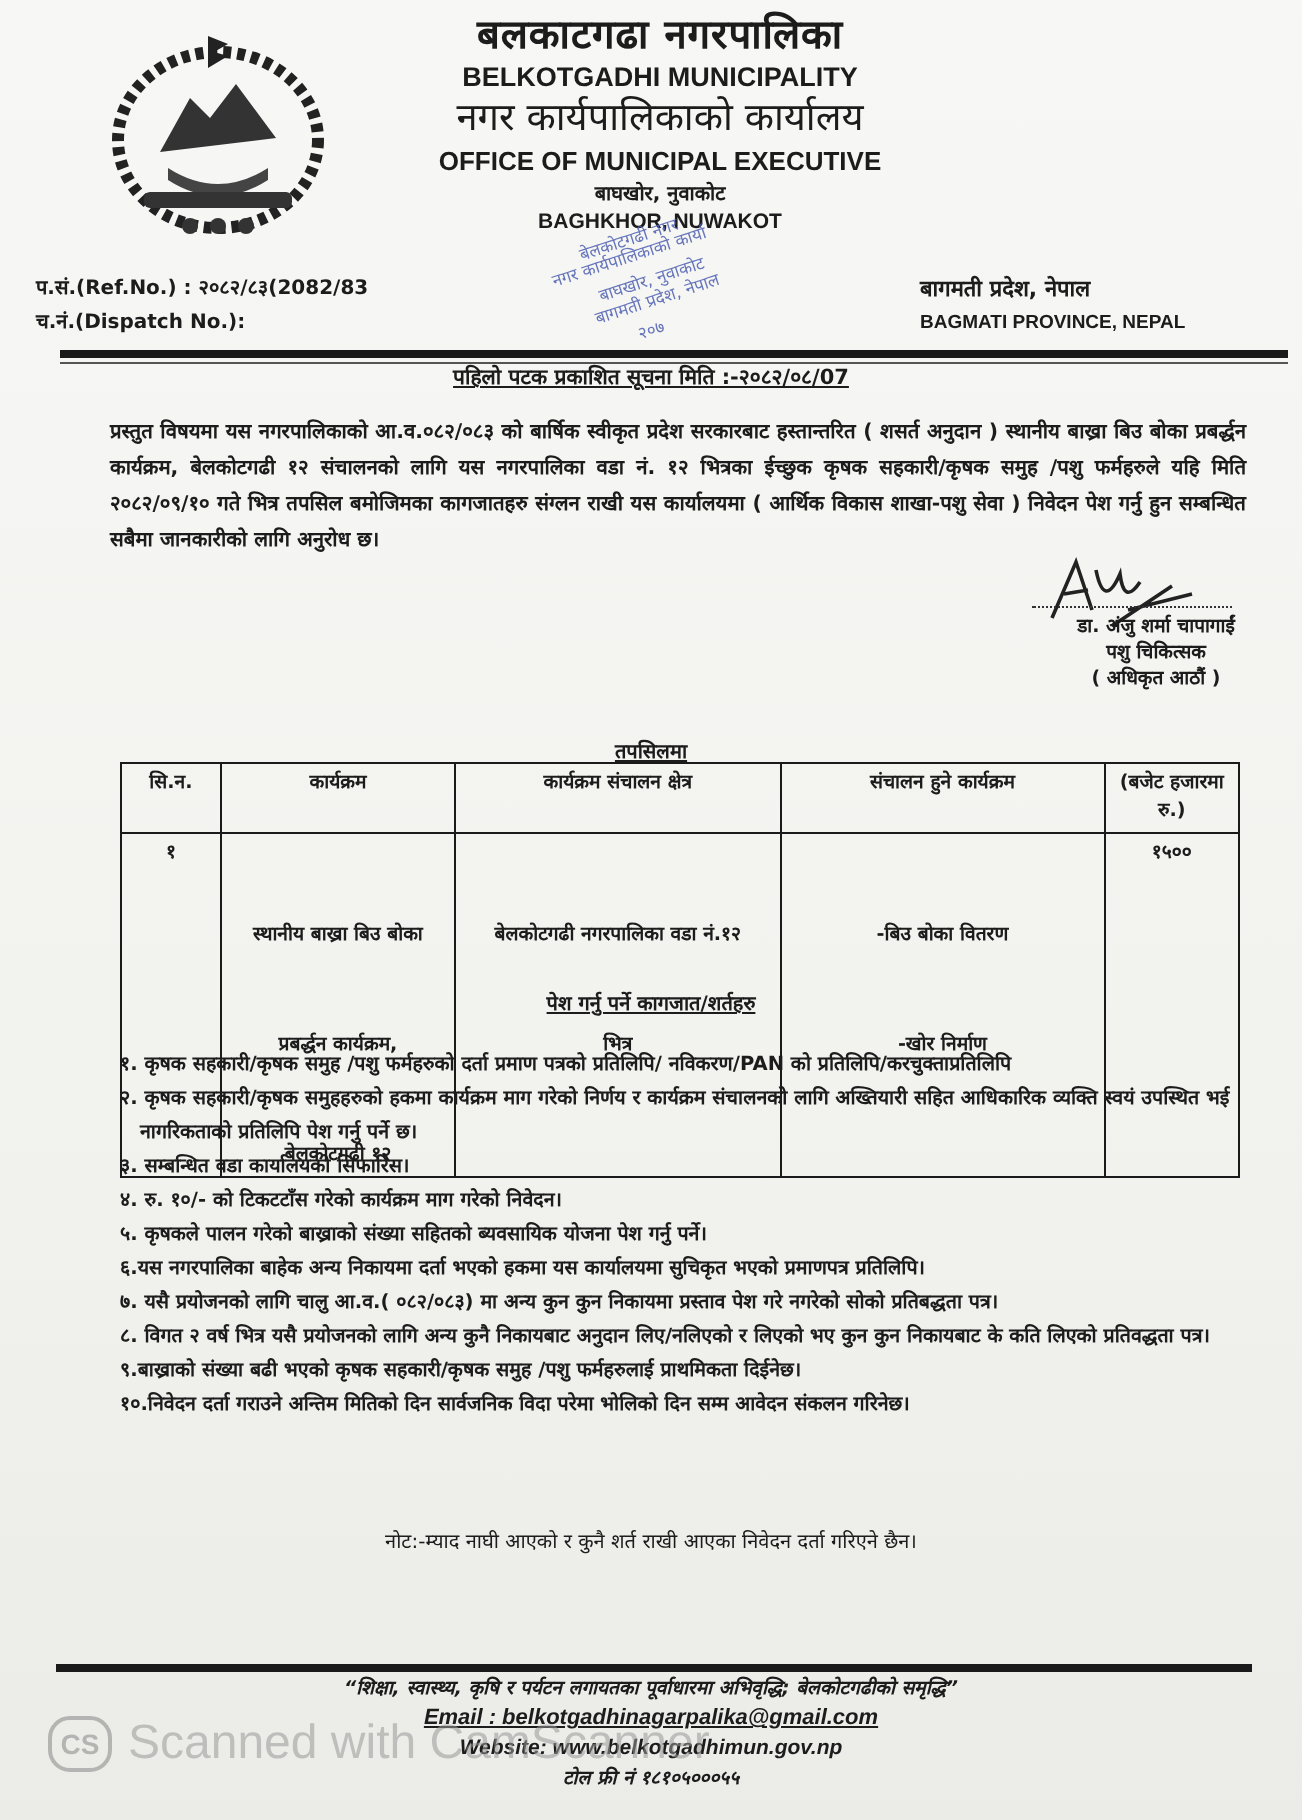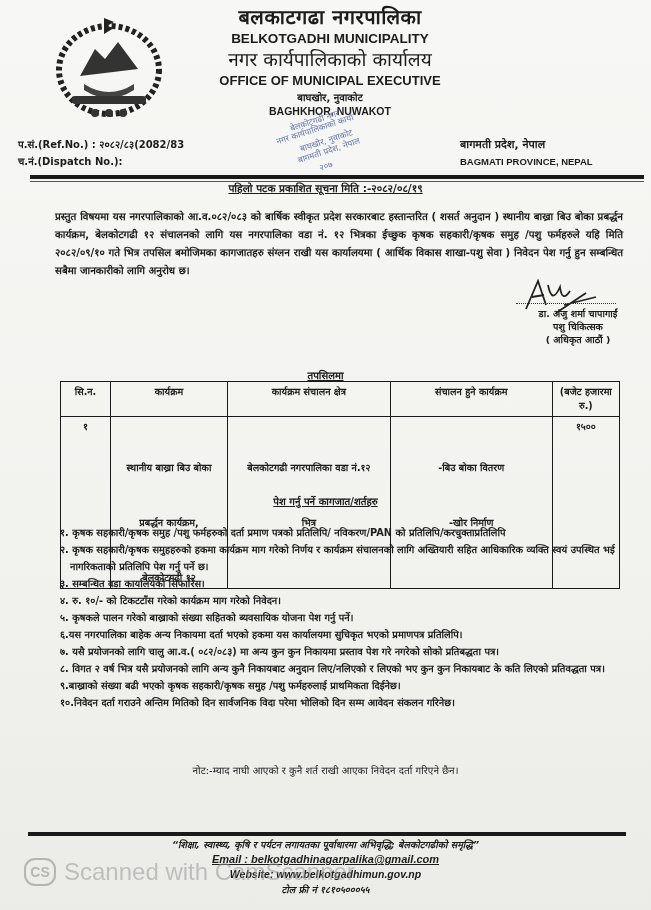--- a/index.html
+++ b/index.html
@@ -111,21 +111,21 @@
     </div>
   </div>
 
   <div class="prov">
     <div class="prov-np">बागमती प्रदेश, नेपाल</div>
     <div class="prov-en">BAGMATI PROVINCE, NEPAL</div>
   </div>
 
   <div class="rule-top"></div>
 
-  <div class="notice-date">पहिलो पटक प्रकाशित सूचना मिति :-२०८२/०८/१९</div>
+  <div class="notice-date">पहिलो पटक प्रकाशित सूचना मिति :-२०८२/०८/07</div>
   <div class="para">प्रस्तुत विषयमा यस नगरपालिकाको आ.व.०८२/०८३ को बार्षिक स्वीकृत प्रदेश सरकारबाट हस्तान्तरित ( शसर्त अनुदान ) स्थानीय बाख्रा बिउ बोका प्रबर्द्धन कार्यक्रम, बेलकोटगढी १२ संचालनको लागि यस नगरपालिका वडा नं. १२ भित्रका ईच्छुक कृषक सहकारी/कृषक समुह /पशु फर्महरुले यहि मिति २०८२/०९/१० गते भित्र तपसिल बमोजिमका कागजातहरु संग्लन राखी यस कार्यालयमा ( आर्थिक विकास शाखा-पशु सेवा ) निवेदन पेश गर्नु हुन सम्बन्धित सबैमा जानकारीको लागि अनुरोध छ।</div>
 
   <div class="signature">
     <svg class="sig-scribble" viewBox="0 0 90 40">
       <path d="M10 34 L22 6 L30 30 M16 22 L28 20 M32 10 Q36 30 44 12 Q46 28 54 16 M40 38 L70 18 M48 30 L80 22" fill="none" stroke="#222" stroke-width="1.8"></path>
     </svg>
     <div class="sig-dots"></div>
     <div class="sig-name">
       <div>डा. अंजु शर्मा चापागाईं</div>
       <div>पशु चिकित्सक</div>

